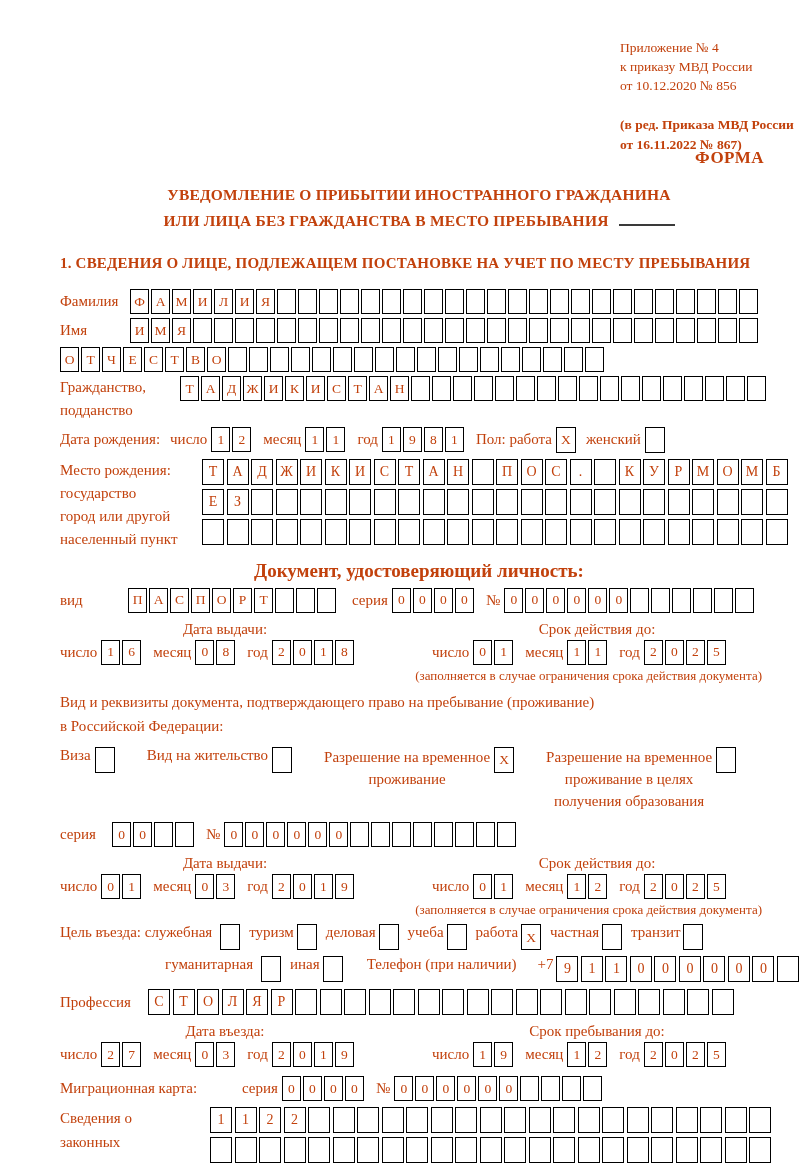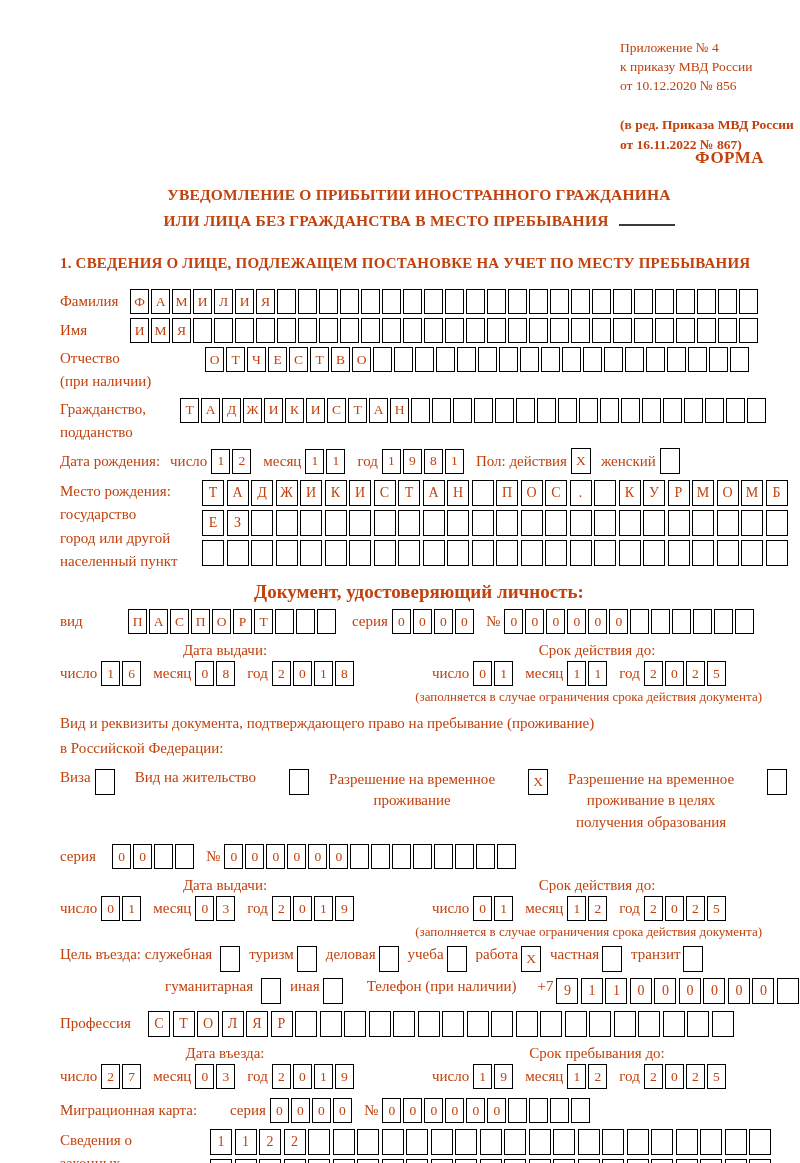--- a/index.html
+++ b/index.html
@@ -35,21 +35,21 @@
   .dates{display:flex;width:702px;margin-top:8px;}
   .dcol{width:330px;}
   .dcol.rightcol{margin-left:42px;}
   .dhead{text-align:center;font-size:15px;margin-bottom:2px;}
   .dnums{display:flex;align-items:center;}
   .note{width:702px;text-align:right;font-size:13px;margin-top:3px;margin-bottom:6px;}
   .restext{margin-top:6px;line-height:1.65;}
   .cbrow{display:flex;align-items:flex-start;margin-top:8px;margin-bottom:10px;}
   .cbpair{display:inline-flex;align-items:flex-start;flex:none;}
   .cbpair .cbtext{text-align:center;line-height:1.45;}
-  .gap4{margin-right:4px;} .ml14{margin-left:14px;} .ml20{margin-left:20px;gap:29px;} .ml8{margin-left:8px;}
+  .gap4{margin-right:4px;} .ml14{margin-left:14px;} .ml20{margin-left:32px;} .ml8{margin-left:8px;}
   .bp-cells .bgroup{margin-bottom:4px;}
   .purp{display:flex;align-items:flex-start;margin-top:6px;}
   .purp .dlab{margin:0 3px 0 9px;}
   .indent105{margin-left:105px;}
 </style>
 </head>
 <body>
 
 <div class="page">
 
@@ -140,24 +140,20 @@
           <span class="bx"></span>
           <span class="bx"></span>
           <span class="bx"></span>
           <span class="bx"></span>
           <span class="bx"></span>
           <span class="bx"></span>
         </span>
     </div>
 
     <div class="frow top">
-      <span class="lab2 w145">
-        <div>Отчество</div>
-        <div>(при наличии)</div>
-      </span>
       <span class="bgroup">
           <span class="bx">О</span>
           <span class="bx">Т</span>
           <span class="bx">Ч</span>
           <span class="bx">Е</span>
           <span class="bx">С</span>
           <span class="bx">Т</span>
           <span class="bx">В</span>
           <span class="bx">О</span>
           <span class="bx"></span>
@@ -230,21 +226,21 @@
           <span class="bx">1</span>
           <span class="bx">1</span>
         </span>
       <span class="dlab">год</span>
       <span class="bgroup">
           <span class="bx">1</span>
           <span class="bx">9</span>
           <span class="bx">8</span>
           <span class="bx">1</span>
         </span>
-      <span class="dlab">Пол: действия</span>
+      <span class="dlab">Пол: работа</span>
       <span class="bgroup">
           <span class="bx cb">X</span>
         </span>
       <span class="dlab">женский</span>
       <span class="bgroup">
           <span class="bx cb"></span>
         </span>
     </div>
 
     <div class="frow top" style="margin-top:6px;">

